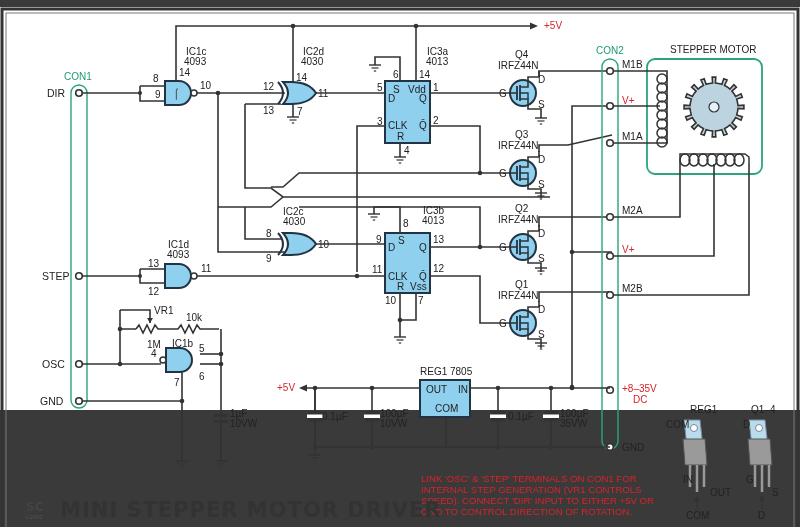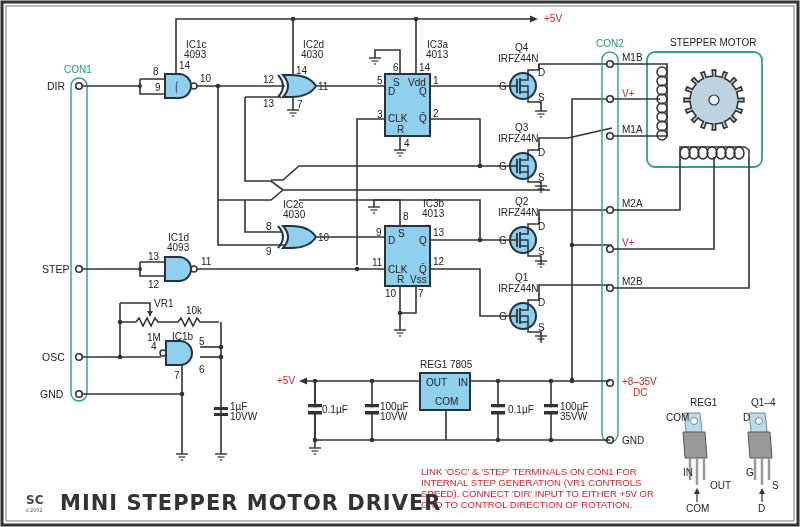--- a/index.html
+++ b/index.html
@@ -1,17 +1,17 @@
 <!DOCTYPE html>
 <html><head>
 <meta charset="utf-8">
 <style>
   html,body{margin:0;padding:0;background:#3a3a3a;}
   body{width:800px;height:527px;overflow:hidden;}
-  #frame{position:absolute;left:0;top:0;width:800px;height:527px;background:#fff;}
+  #frame{position:absolute;left:0;top:7px;width:800px;height:403px;background:#fff;}
   svg{position:absolute;left:0;top:0;}
   .w{stroke:#333;stroke-width:1.6;fill:none;}
   .t{font-family:"Liberation Sans",sans-serif;font-size:10px;fill:#222;}
   .tl{font-family:"Liberation Sans",sans-serif;font-size:10.5px;fill:#222;}
   .red{fill:#d8232a;}
   .grn{fill:#1e9a6a;}
   .chip{fill:#8fd0ee;stroke:#234;stroke-width:2;}
   .gate{fill:#8fd0ee;stroke:#234;stroke-width:2;}
   .dot{fill:#333;}
   .term{fill:#fff;stroke:#333;stroke-width:1.6;}

